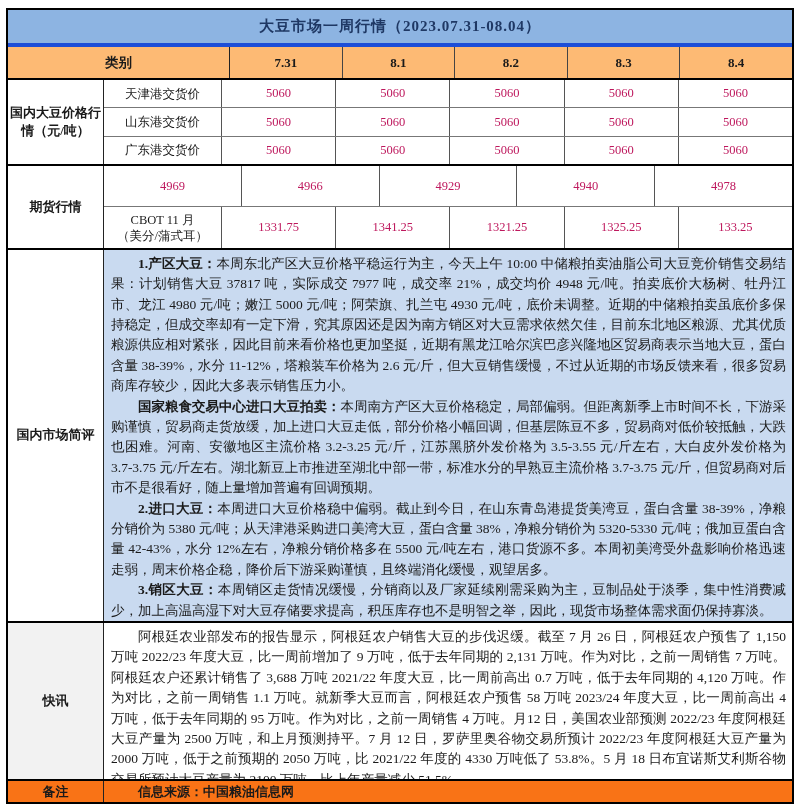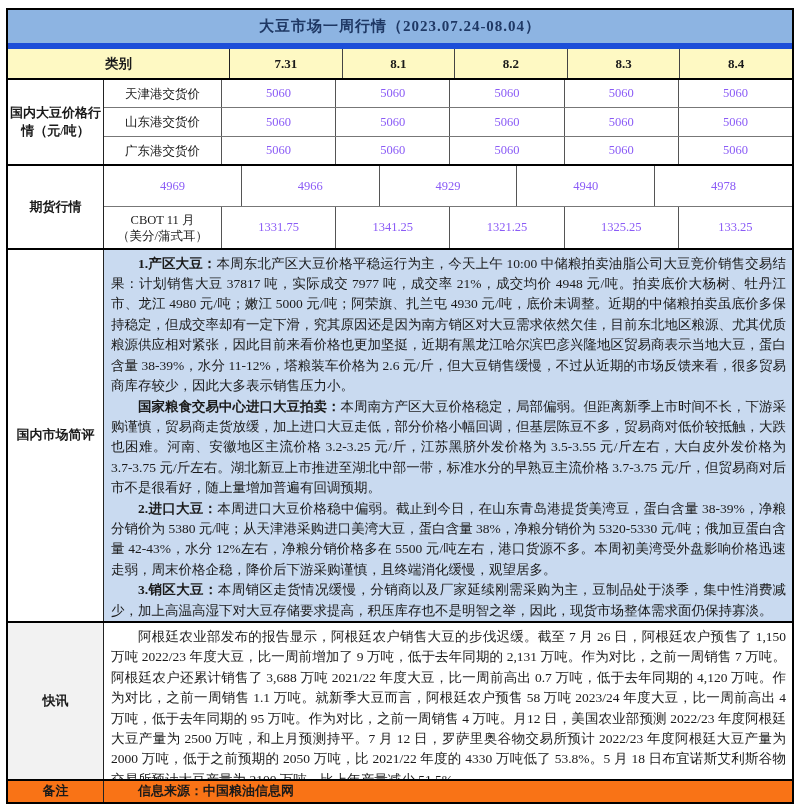--- a/index.html
+++ b/index.html
@@ -3,37 +3,37 @@
 <meta charset="utf-8">
 <style>
   * { margin:0; padding:0; box-sizing:border-box; }
   html,body { width:800px; height:812px; background:#fff;
     font-family:"Liberation Serif","DejaVu Serif",serif; color:#1a1a1a; }
   .page { width:800px; height:812px; padding:8px 6px; background:#fff; }
   .tbl { width:788px; height:796px; border:2px solid #000; display:flex; flex-direction:column; background:#fff; }
 
   .row-title { height:36px; background:#8db4e2; display:flex; align-items:center; justify-content:center;
     font-weight:bold; font-size:15px; color:#1f3864; letter-spacing:1px; }
-  .row-header { height:37px; border-top:6px solid #1d4ed8; background:#fef9c3; display:flex; }
+  .row-header { height:37px; border-top:4px solid #1d4ed8; background:#fdba74; display:flex; }
   .hdr-cat { width:222px; border-right:1.5px solid #222; display:flex; align-items:center; justify-content:center;
     font-weight:bold; font-size:13.5px; }
   .hdr-date { flex:1; border-right:1px solid #444; display:flex; align-items:center; justify-content:center;
     font-weight:bold; font-size:13px; }
   .hdr-date:last-child { border-right:none; }
 
   .sect { display:flex; border-top:2px solid #000; background:#fff; }
   .label-col { width:96px; border-right:1.5px solid #222; display:flex; align-items:center; justify-content:center;
     font-weight:bold; font-size:13px; text-align:center; line-height:18px; padding:2px; }
   .sect-rows { flex:1; display:flex; flex-direction:column; }
   .subrow { display:flex; flex:1; border-top:1px solid #777; }
   .subrow:first-child { border-top:none; }
   .sub-name { width:118px; border-right:1px solid #555; display:flex; flex-direction:column;
     align-items:center; justify-content:center; font-size:12.5px; line-height:16px; text-align:center; }
   .val { flex:1; border-right:1px solid #555; display:flex; align-items:center; justify-content:center;
-    font-size:12.5px; color:#8b5cf6; }
+    font-size:12.5px; color:#be185d; }
   .val:last-child { border-right:none; }
 
   .sect-price { height:93px; }
   .sect-fut { height:90px; }
   .sect-comment { flex:1; background:#c9daf0; }
   .sect-comment .label-col { background:#ffffff; }
   .sect-news { height:158px; background:#fff; }
   .sect-news .label-col { background:#f2f2f2; }
   .sect-note { height:23px; background:#f97316; }
   .sect-note .label-col { border-right:1.5px solid #222; }
@@ -44,21 +44,21 @@
   .textbody b { font-weight:bold; }
 
   .note-body { flex:1; display:flex; align-items:center; font-size:13px; font-weight:bold; padding-left:34px; }
 </style>
 </head>
 <body>
 
 <div class="page">
   <div class="tbl">
 
-    <div class="row-title">大豆市场一周行情（2023.07.24-08.04）</div>
+    <div class="row-title">大豆市场一周行情（2023.07.31-08.04）</div>
 
     <div class="row-header">
       <div class="hdr-cat">类别</div>
       <div class="hdr-date">7.31</div>
       <div class="hdr-date">8.1</div>
       <div class="hdr-date">8.2</div>
       <div class="hdr-date">8.3</div>
       <div class="hdr-date">8.4</div>
     </div>
 

